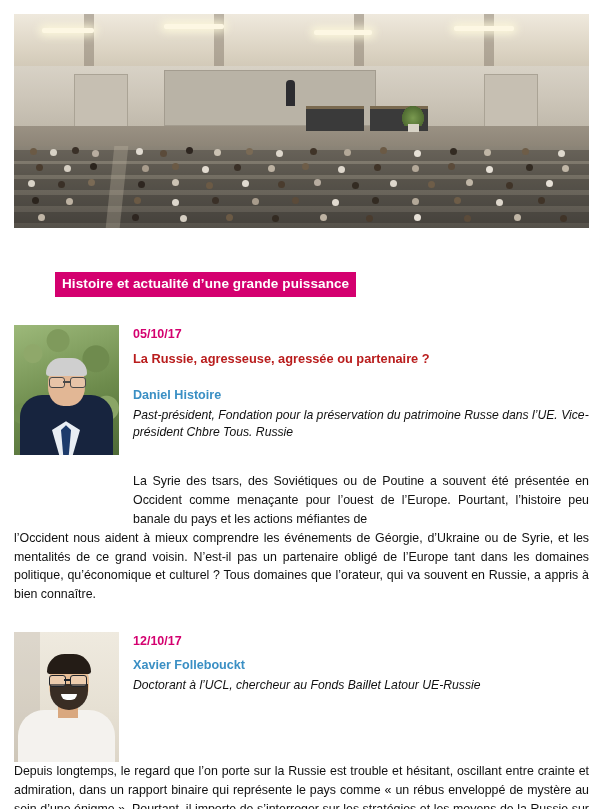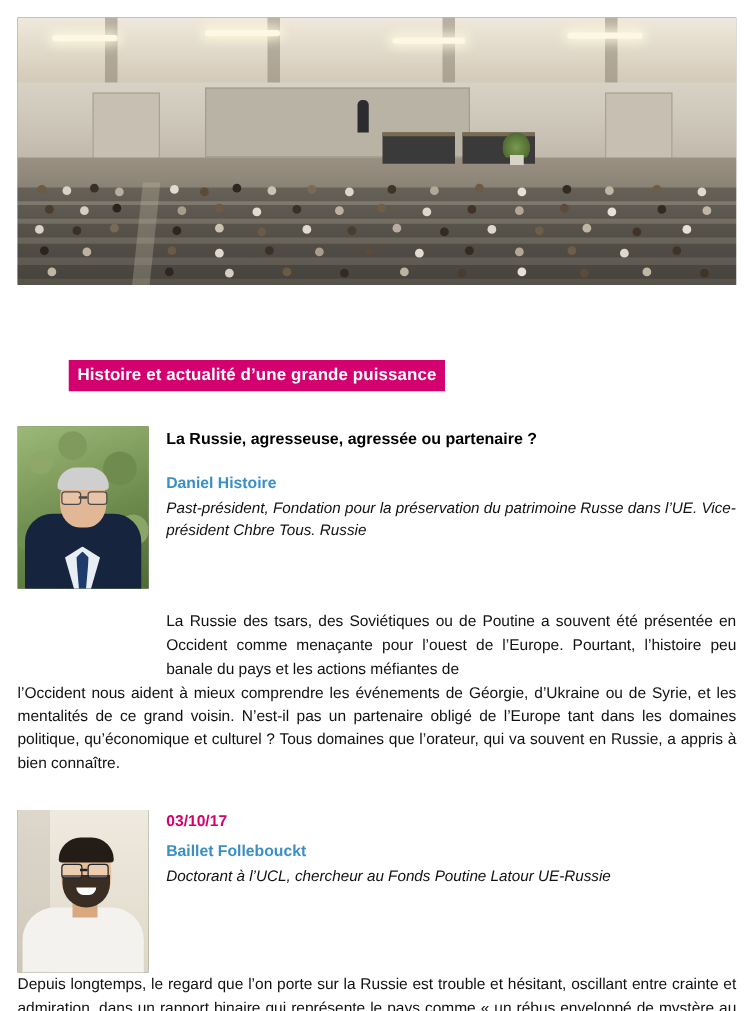--- a/index.html
+++ b/index.html
@@ -120,21 +120,21 @@
   .hero-aisle {
     position: absolute;
     left: 96px; top: 132px;
     width: 14px; height: 82px;
     background: rgba(200,190,170,0.30);
     transform: skewX(-6deg);
   }
 
   
   .section-title-wrap {
-    margin-top: 60px;
+    margin-top: 44px;
     padding-left: 41px;
   }
   .section-title {
     display: inline-block;
     background: #d4006f;
     color: #ffffff;
     font-weight: bold;
     font-size: 13.5px;
     line-height: 1.35;
     padding: 3px 7px 4px 7px;
@@ -280,21 +280,21 @@
     color: #d4006f;
     font-weight: bold;
     font-size: 12.5px;
     line-height: 1.3;
     margin: 0 0 8px 0;
   }
   .talk-title {
     font-weight: bold;
     font-size: 12.8px;
     line-height: 1.35;
-    color: #000000;
+    color: #b91c1c;
     margin: 0 0 19px 0;
   }
   .speaker {
     color: #3a8fc4;
     font-weight: bold;
     font-size: 12.6px;
     line-height: 1.35;
     margin: 0 0 3px 0;
   }
   .speaker-role {
@@ -439,46 +439,47 @@
         <div class="p1-body"></div>
         <div class="p1-shirt"></div>
         <div class="p1-tie"></div>
         <div class="p1-head"></div>
         <div class="p1-hair"></div>
         <div class="p1-glass" style="left:35px;"></div>
         <div class="p1-glass" style="left:56px;"></div>
         <div class="p1-glassbridge"></div>
       </div>
       <div class="entry-meta">
+        <p class="date">05/10/17</p>
         <p class="talk-title">La Russie, agresseuse, agressée ou partenaire ?</p>
         <p class="speaker">Daniel Histoire</p>
         <p class="speaker-role">Past-président, Fondation pour la préservation du patrimoine Russe dans l’UE. Vice-président Chbre Tous. Russie</p>
       </div>
     </div>
-    <p class="abstract abstract-indent">La Russie des tsars, des Soviétiques ou de Poutine a souvent été présentée en Occident comme menaçante pour l’ouest de l’Europe. Pourtant, l’histoire peu banale du pays et les actions méfiantes de</p>
+    <p class="abstract abstract-indent">La Syrie des tsars, des Soviétiques ou de Poutine a souvent été présentée en Occident comme menaçante pour l’ouest de l’Europe. Pourtant, l’histoire peu banale du pays et les actions méfiantes de</p>
     <p class="abstract abstract-rest">l’Occident nous aident à mieux comprendre les événements de Géorgie, d’Ukraine ou de Syrie, et les mentalités de ce grand voisin. N’est-il pas un partenaire obligé de l’Europe tant dans les domaines politique, qu’économique et culturel ? Tous domaines que l’orateur, qui va souvent en Russie, a appris à bien connaître.</p>
   </div>
 
   <div class="entry entry-2">
     <div class="entry-head">
       <div class="portrait">
         <div class="p2-bg"></div>
         <div class="p2-wallline"></div>
         <div class="p2-body"></div>
         <div class="p2-neck"></div>
         <div class="p2-head"></div>
         <div class="p2-beard"></div>
         <div class="p2-mouth"></div>
         <div class="p2-hair"></div>
         <div class="p2-glass" style="left:35px;"></div>
         <div class="p2-glass" style="left:56px;"></div>
         <div class="p2-glassbridge"></div>
       </div>
       <div class="entry-meta">
-        <p class="date">03/10/17</p>
-        <p class="speaker">Baillet Follebouckt</p>
-        <p class="speaker-role">Doctorant à l’UCL, chercheur au Fonds Poutine Latour UE-Russie</p>
+        <p class="date">12/10/17</p>
+        <p class="speaker">Xavier Follebouckt</p>
+        <p class="speaker-role">Doctorant à l’UCL, chercheur au Fonds Baillet Latour UE-Russie</p>
       </div>
     </div>
     <p class="abstract abstract-rest">Depuis longtemps, le regard que l’on porte sur la Russie est trouble et hésitant, oscillant entre crainte et admiration, dans un rapport binaire qui représente le pays comme « un rébus enveloppé de mystère au sein d’une énigme ». Pourtant, il importe de s’interroger sur les stratégies et les moyens de la Russie sur la scène internationale, non pour l’absoudre ou la condamner, mais pour comprendre mieux les ressorts géopolitiques et les mécanismes politiques qui guident son action extérieure et influencent sa vision mondiale.</p>
   </div>
 
 </div>
 
 </body></html>

